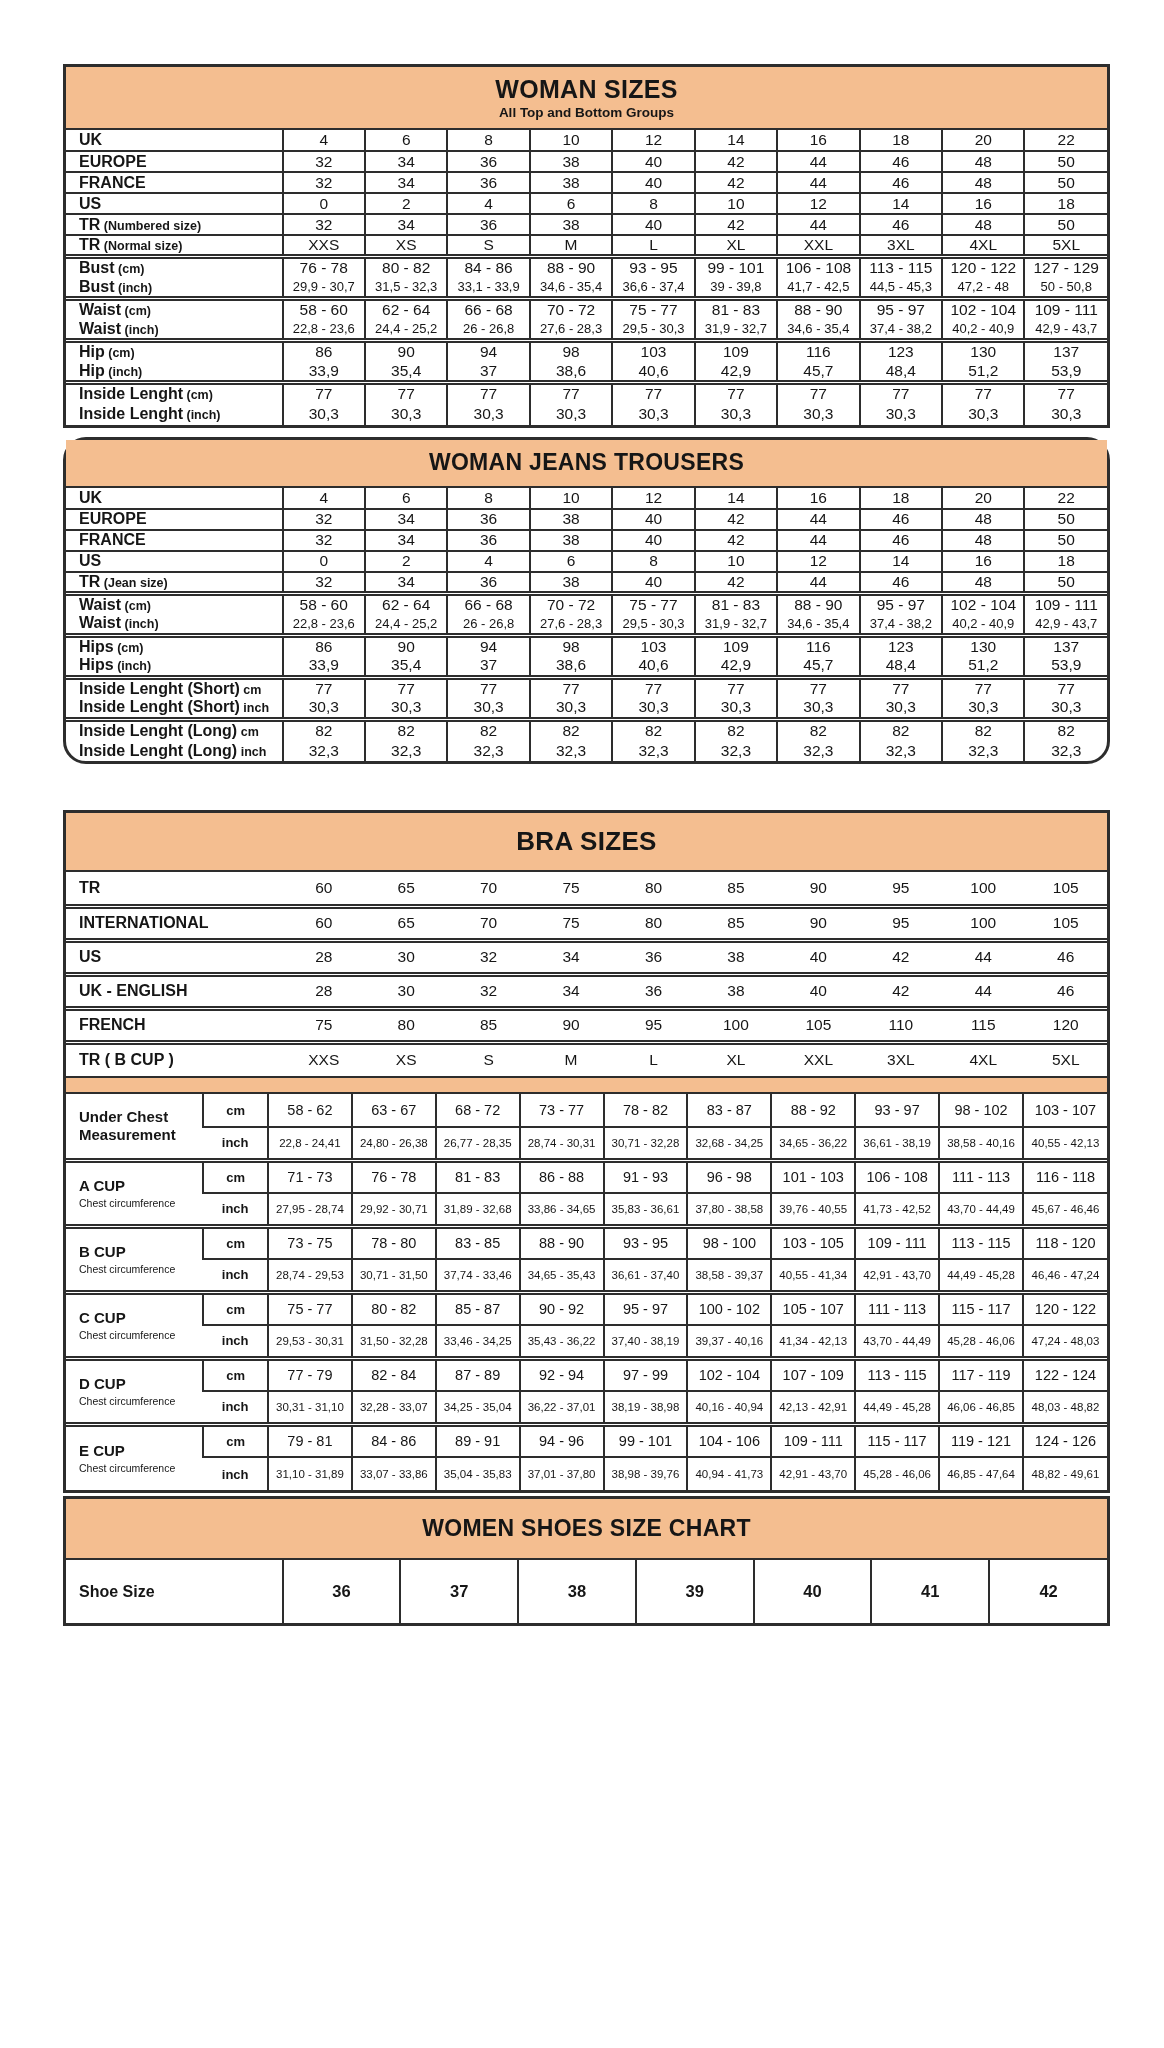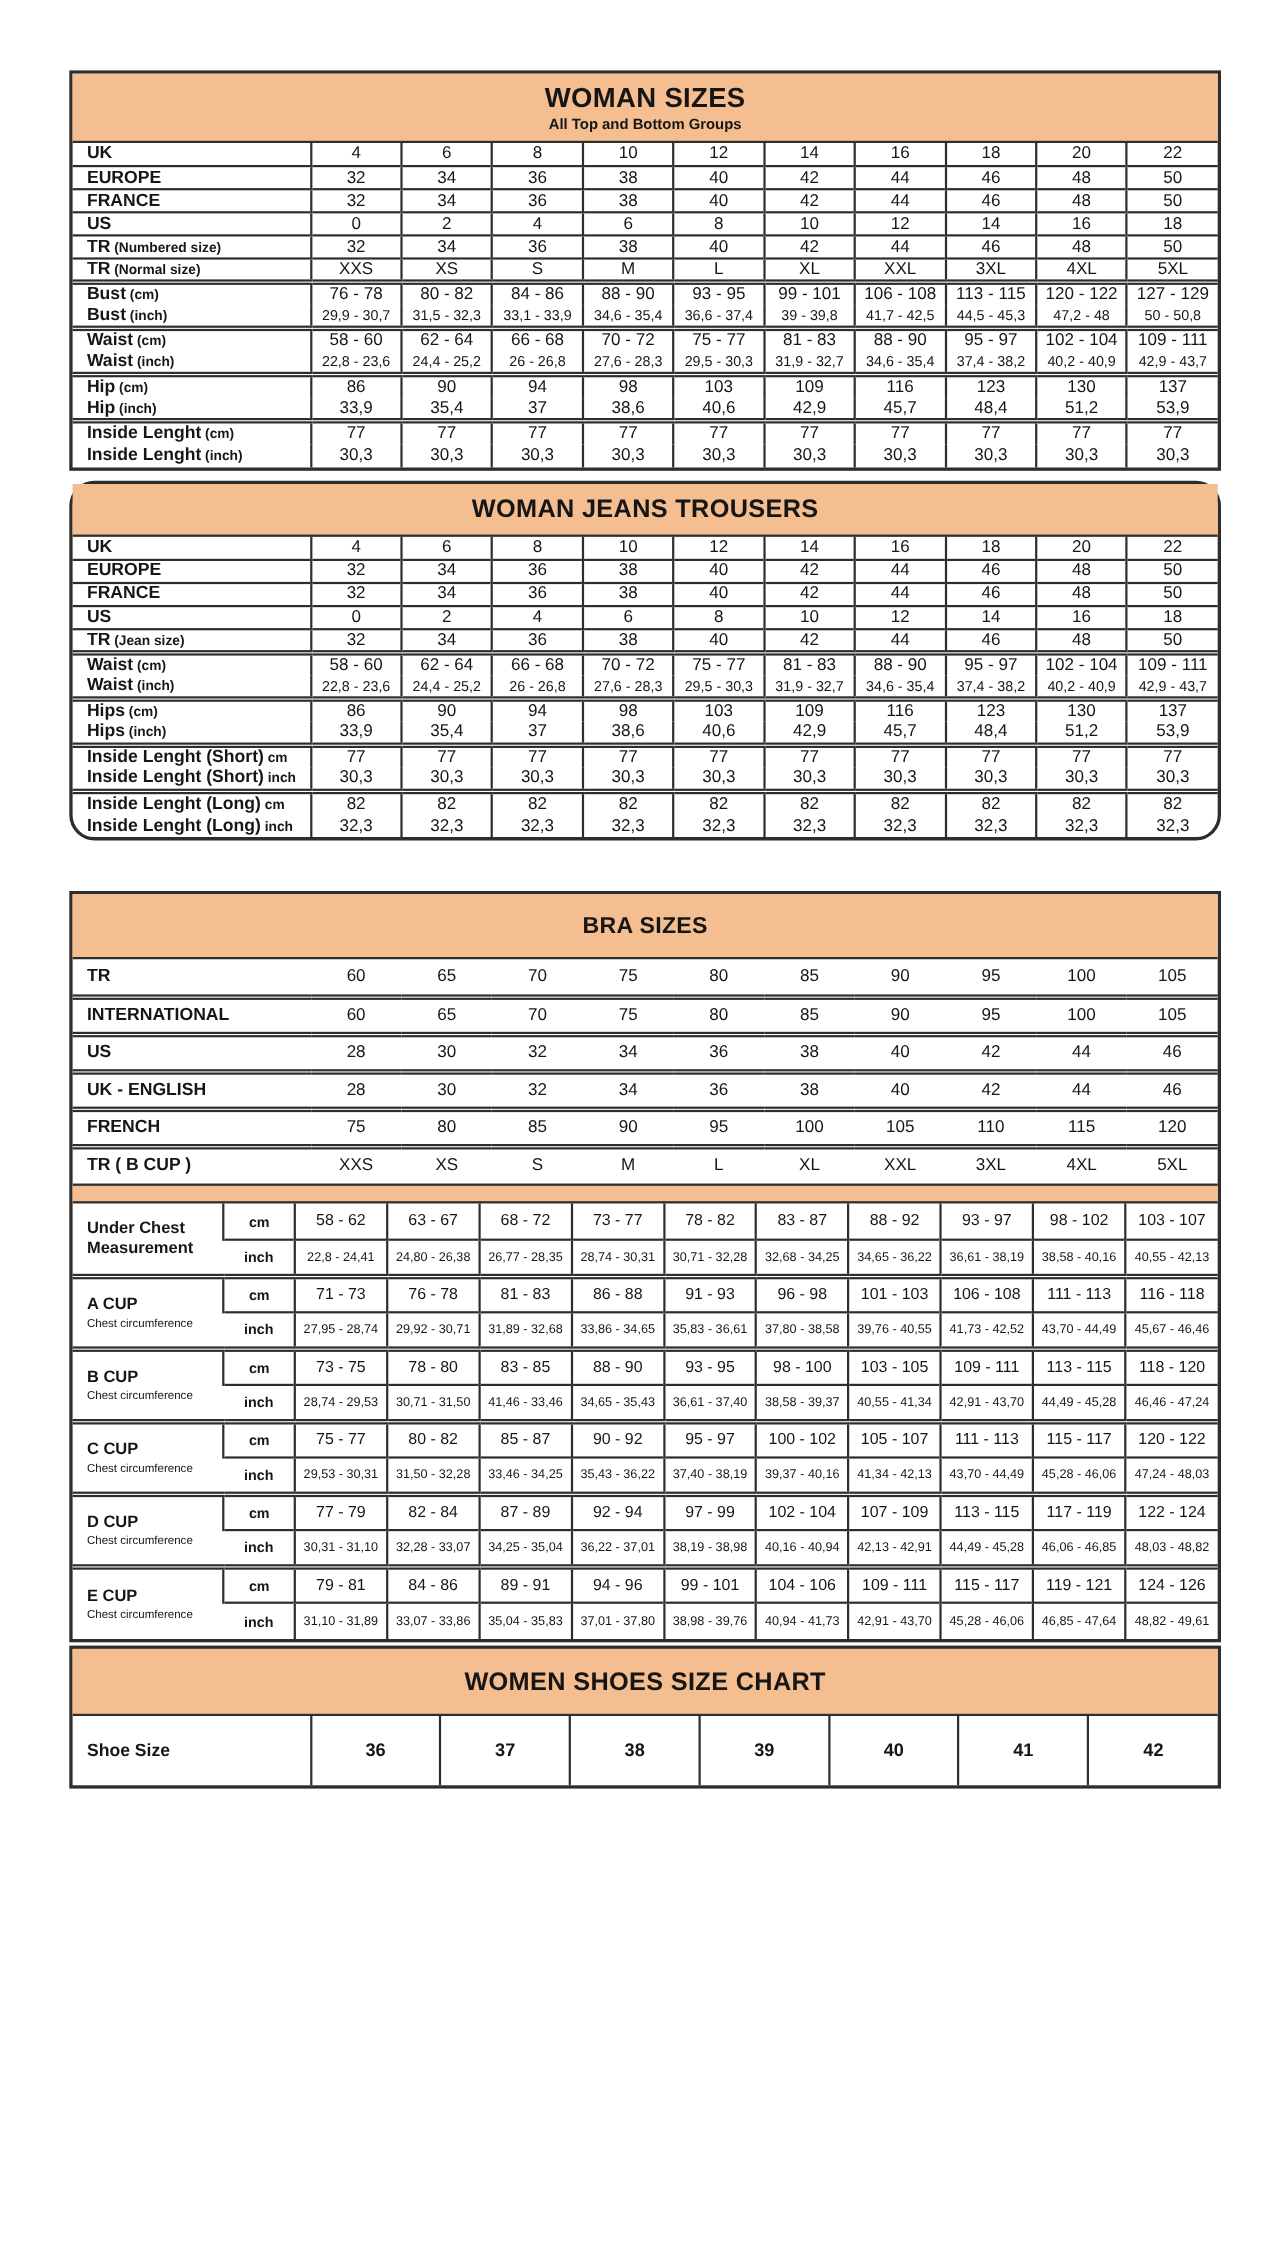--- a/index.html
+++ b/index.html
@@ -28,21 +28,21 @@
     display:flex;flex-direction:column;align-items:center;justify-content:center;
     text-align:left;
   }
   .band .title{font-weight:700;letter-spacing:.3px;}
   .t1 .band{height:61px;}
   .t1 .title{font-size:25px;}
   .t1 .subtitle{font-size:13.5px;font-weight:700;margin-top:1px;}
   .t2 .band{height:46px;}
   .t2 .title{font-size:23px;}
   .t3 .band{height:57px;}
-  .t3 .title{font-size:21px;}
+  .t3 .title{font-size:26px;}
   .t4 .band{height:59px;}
   .t4 .title{font-size:23px;}
 
   table{width:100%;border-collapse:collapse;table-layout:fixed;}
   td{
     border-left:2px solid var(--bd);
     border-top:2px solid var(--bd);
     text-align:center;vertical-align:middle;padding:0;
     font-size:15.5px;white-space:nowrap;overflow:hidden;
   }
@@ -643,21 +643,21 @@
             <td class="val">98 - 100</td>
             <td class="val">103 - 105</td>
             <td class="val">109 - 111</td>
             <td class="val">113 - 115</td>
             <td class="val">118 - 120</td>
           </tr>
           <tr class="inch-row">
             <td class="unit">inch</td>
             <td class="val">28,74 - 29,53</td>
             <td class="val">30,71 - 31,50</td>
-            <td class="val">41,46 - 33,46</td>
+            <td class="val">37,74 - 33,46</td>
             <td class="val">34,65 - 35,43</td>
             <td class="val">36,61 - 37,40</td>
             <td class="val">38,58 - 39,37</td>
             <td class="val">40,55 - 41,34</td>
             <td class="val">42,91 - 43,70</td>
             <td class="val">44,49 - 45,28</td>
             <td class="val">46,46 - 47,24</td>
           </tr>
           <tr class="dbl">
             <td class="lbl cupL" rowspan="2">

